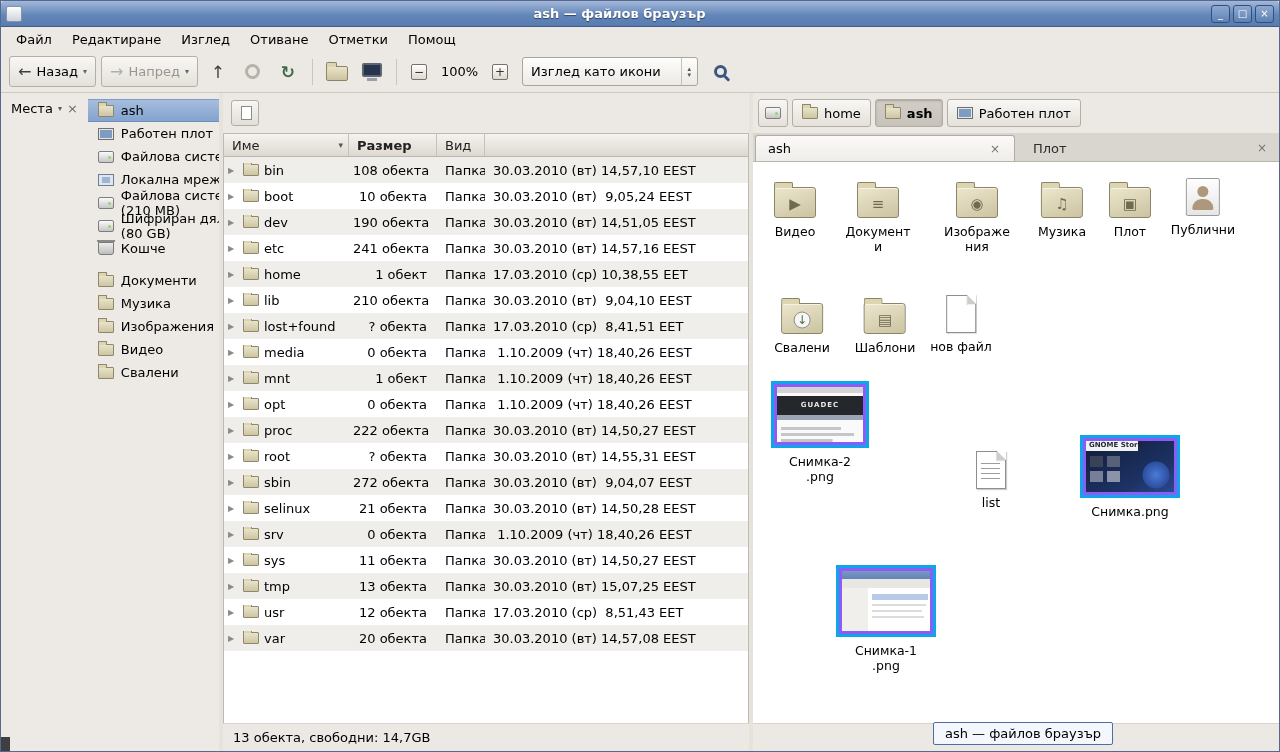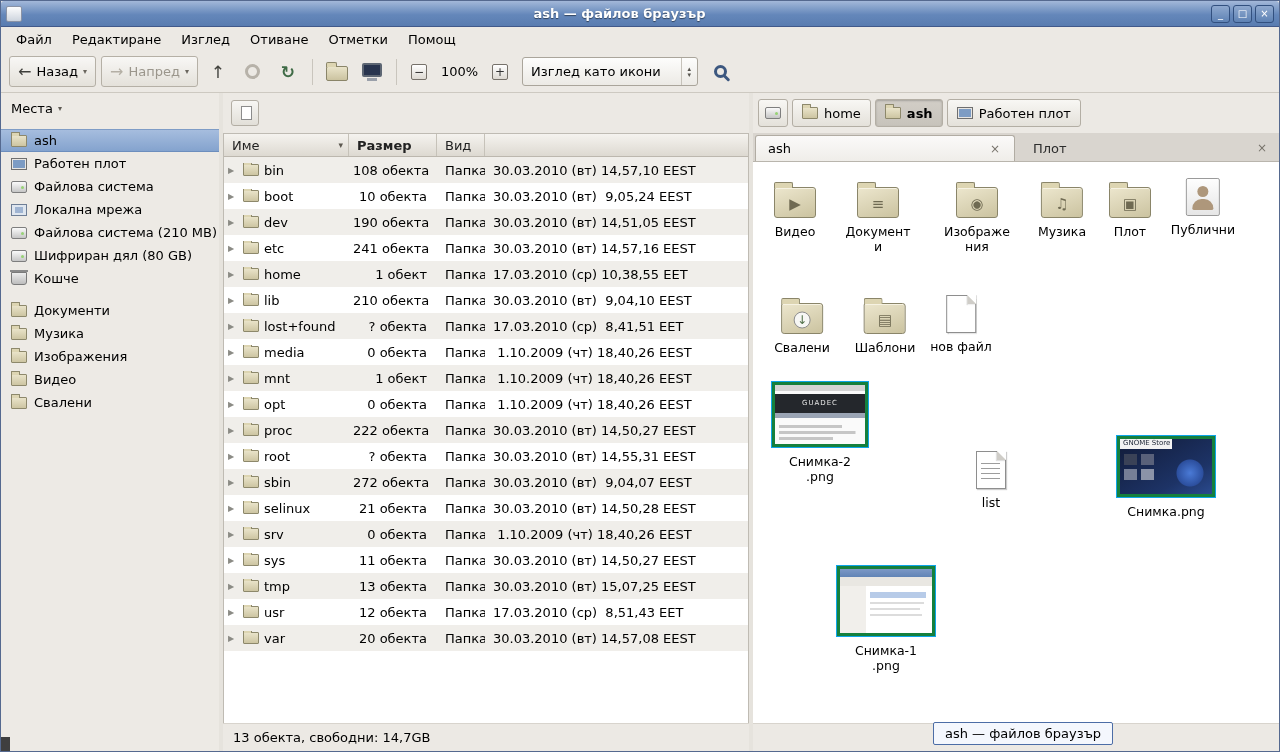--- a/index.html
+++ b/index.html
@@ -60,21 +60,21 @@
   .combo-spin{display:flex;flex-direction:column;align-items:center;justify-content:center;
     font-size:7px;line-height:6px;color:#55524c;border-left:1px solid #c6c2ba;
     height:100%;padding:0 6px;margin-left:8px;}
   .search-btn{width:34px;height:31px;display:flex;align-items:center;justify-content:center;}
   .search-ico{width:13px;height:13px;border:3px solid #3c577f;border-radius:50%;position:relative;}
   .search-ico::after{content:"";position:absolute;width:3px;height:8px;background:#3c577f;
     transform:rotate(-45deg);bottom:-7px;right:-4px;border-radius:2px;}
 
   
   .sidebar{position:absolute;left:0;top:92px;width:252px;bottom:0;background:#edeae5;
-    border-right:1px solid #c9c5bd;display:flex;flex-direction:column;}
+    border-right:1px solid #c9c5bd;display:flex;flex-direction:row;}
   .sidebar-header{height:30px;display:flex;align-items:center;padding:0 10px;gap:5px;flex:0 0 auto;}
   .sidebar-title-wrap{flex:1;display:flex;align-items:center;gap:5px;}
   .caret{font-size:8px;color:#5f5b54;}
   .pane-close{color:#6f6b64;font-size:13px;}
   .places{padding-top:6px;}
   .place{height:23px;display:flex;align-items:center;gap:7px;padding:0 6px 0 10px;}
   .place.selected{background:linear-gradient(#a6bdde,#84a3ce);
     border-top:1px solid #7e9cc6;border-bottom:1px solid #6d8ebd;}
   .place.sep{margin-top:9px;}
 
@@ -169,21 +169,21 @@
     width:11px;height:11px;border-radius:50%;background:#ae977b;}
   .icon-person::after{content:"";position:absolute;bottom:5px;left:50%;transform:translateX(-50%);
     width:21px;height:11px;border-radius:10px 10px 2px 2px;background:#ae977b;}
   .icon-doc{width:30px;height:38px;background:#fff;border:1px solid #8e8e8e;margin-top:2px;
     box-shadow:1px 1px 1px rgba(0,0,0,.2);}
   .icon-doc::before{content:"";position:absolute;top:-1px;right:-1px;width:0;height:0;
     border-style:solid;border-width:0 9px 9px 0;border-color:#fff #fff #cfcdc8 #cfcdc8;
     box-shadow:-1px 1px 1px rgba(0,0,0,.12);}
   .icon-doc.lines::after{content:"";position:absolute;left:4px;right:5px;top:11px;bottom:7px;
     background:repeating-linear-gradient(#9d9d9d 0 1px,transparent 1px 5px);}
-  .icon-thumb{background:#15803d;border:1px solid #0ea5e9;}
+  .icon-thumb{background:#8b5cf6;border:3px solid #0ea5e9;font-weight:bold;}
   .icon-thumb::before{content:"";position:absolute;inset:3px;}
   .icon-thumb-web{width:98px;height:67px;}
   .icon-thumb-web::before{background:
     linear-gradient(#d4d4d4,#d4d4d4) 0 0/100% 6px no-repeat,
     linear-gradient(#24272c,#24272c) 0 9px/100% 19px no-repeat,
     linear-gradient(#9aa4b4,#9aa4b4) 0 28px/100% 5px no-repeat,
     linear-gradient(#c6c6c6,#c6c6c6) 4px 40px/70% 3px no-repeat,
     linear-gradient(#c6c6c6,#c6c6c6) 4px 46px/85% 3px no-repeat,
     linear-gradient(#c6c6c6,#c6c6c6) 4px 52px/60% 3px no-repeat,#fafafa;}
   .icon-thumb-web .emblem{top:18px;left:0;right:0;width:auto;transform:none;text-align:center;
@@ -214,21 +214,21 @@
   .iconview .iv-item:nth-of-type(2){left:125px;top:16px;}
   .iconview .iv-item:nth-of-type(3){left:224px;top:16px;}
   .iconview .iv-item:nth-of-type(4){left:309px;top:16px;}
   .iconview .iv-item:nth-of-type(5){left:377px;top:16px;}
   .iconview .iv-item:nth-of-type(6){left:450px;top:14px;}
   .iconview .iv-item:nth-of-type(7){left:49px;top:132px;}
   .iconview .iv-item:nth-of-type(8){left:132px;top:132px;}
   .iconview .iv-item:nth-of-type(9){left:208px;top:131px;}
   .iconview .iv-item:nth-of-type(10){left:67px;top:219px;}
   .iconview .iv-item:nth-of-type(11){left:238px;top:287px;}
-  .iconview .iv-item:nth-of-type(12){left:377px;top:273px;margin-left:36px;}
+  .iconview .iv-item:nth-of-type(12){left:377px;top:273px;}
   .iconview .iv-item:nth-of-type(13){left:133px;top:403px;}
   .iconview .iv-item:nth-of-type(10) .iv-label,
   .iconview .iv-item:nth-of-type(13) .iv-label{max-width:66px;}
   .iconview .iv-item:nth-of-type(12) .iv-label{max-width:90px;}
 
   .corner-grip{position:absolute;left:0;bottom:0;width:9px;height:14px;background:#3f3f3f;}
 </style>
 </head>
 <body>
 

